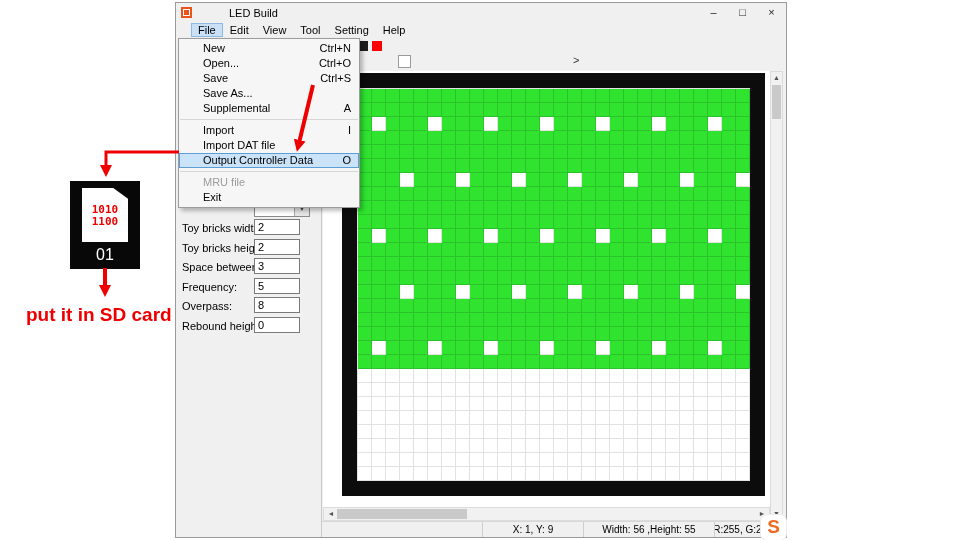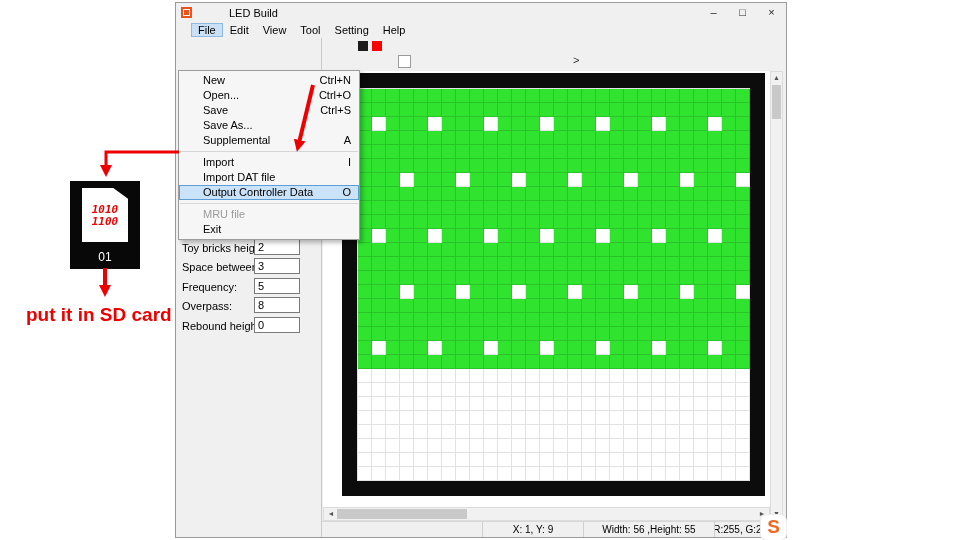--- a/index.html
+++ b/index.html
@@ -72,38 +72,38 @@
   .statusbar{position:absolute;left:146px;right:0;top:518px;height:16px;background:#f0f0f0;
              border-top:1px solid #d8d8d8;display:flex;align-items:center;font-size:10px;box-sizing:border-box;}
   .status-spacer{flex:0 0 160px;height:100%;}
   .status-seg{height:100%;display:flex;align-items:center;justify-content:center;
               border-left:1px solid #cfcfcf;white-space:nowrap;overflow:hidden;}
   .seg-coords{flex:0 0 100px;} .seg-size{flex:0 0 130px;} .seg-color{flex:1;}
 
   
   .file-menu{position:absolute;left:2px;top:35px;width:180px;background:#f6f6f6;
              border:1px solid #9c9c9c;box-shadow:3px 3px 4px rgba(0,0,0,0.25);
-             padding:2px 0;z-index:40;margin-top:32px;}
+             padding:2px 0;z-index:40;}
   .fm-item{position:relative;height:15px;line-height:15px;font-size:11px;
            padding:0 8px 0 24px;display:flex;}
   .fm-label{flex:1;white-space:nowrap;}
   .fm-key{white-space:nowrap;}
   .fm-item.highlighted{background:#cbe3f8;box-shadow:inset 0 0 0 1px #5e9ed6;align-items:flex-end;}
   .fm-item.disabled{color:#9b9b9b;}
   .menu-sep{height:1px;background:#d6d6d6;margin:3px 1px;}
 
   
   .sd-icon{position:absolute;left:70px;top:181px;width:70px;height:88px;background:#080808;z-index:5;}
   .doc{position:absolute;left:12px;top:7px;width:46px;height:54px;background:#fff;
        clip-path:polygon(0 0,68% 0,100% 20%,100% 100%,0 100%);}
   .binary{position:absolute;left:0;right:0;top:16px;text-align:center;
           font-family:"DejaVu Sans Mono",monospace;font-size:11px;font-weight:bold;
           color:var(--red,#ee0000);line-height:12px;}
-  .binary span{display:block;font-style:italic;}
-  .sd-label{position:absolute;left:0;right:0;bottom:5px;text-align:center;color:#fff;font-size:12px;}
+  .binary span{display:block;}
+  .sd-label{position:absolute;left:0;right:0;bottom:5px;text-align:center;color:#fff;font-size:16px;}
   .sd-caption{position:absolute;left:26px;top:304px;font-size:19px;font-weight:bold;
               color:var(--red,#ee0000);z-index:5;white-space:nowrap;}
   .arrows{position:absolute;left:0;top:0;z-index:60;pointer-events:none;}
   .arrows .stroke{stroke:var(--red,#ee0000);fill:none;}
   .arrows marker polygon{fill:var(--red,#ee0000);}
 
   .s-logo{position:absolute;left:761px;top:515px;width:25px;height:25px;background:#fff;
           border-radius:6px;z-index:70;color:var(--logo-orange,#f26a21);font-weight:bold;
           font-size:19px;text-align:center;line-height:24px;box-shadow:0 0 0 1px #ececec;}
 </style>

